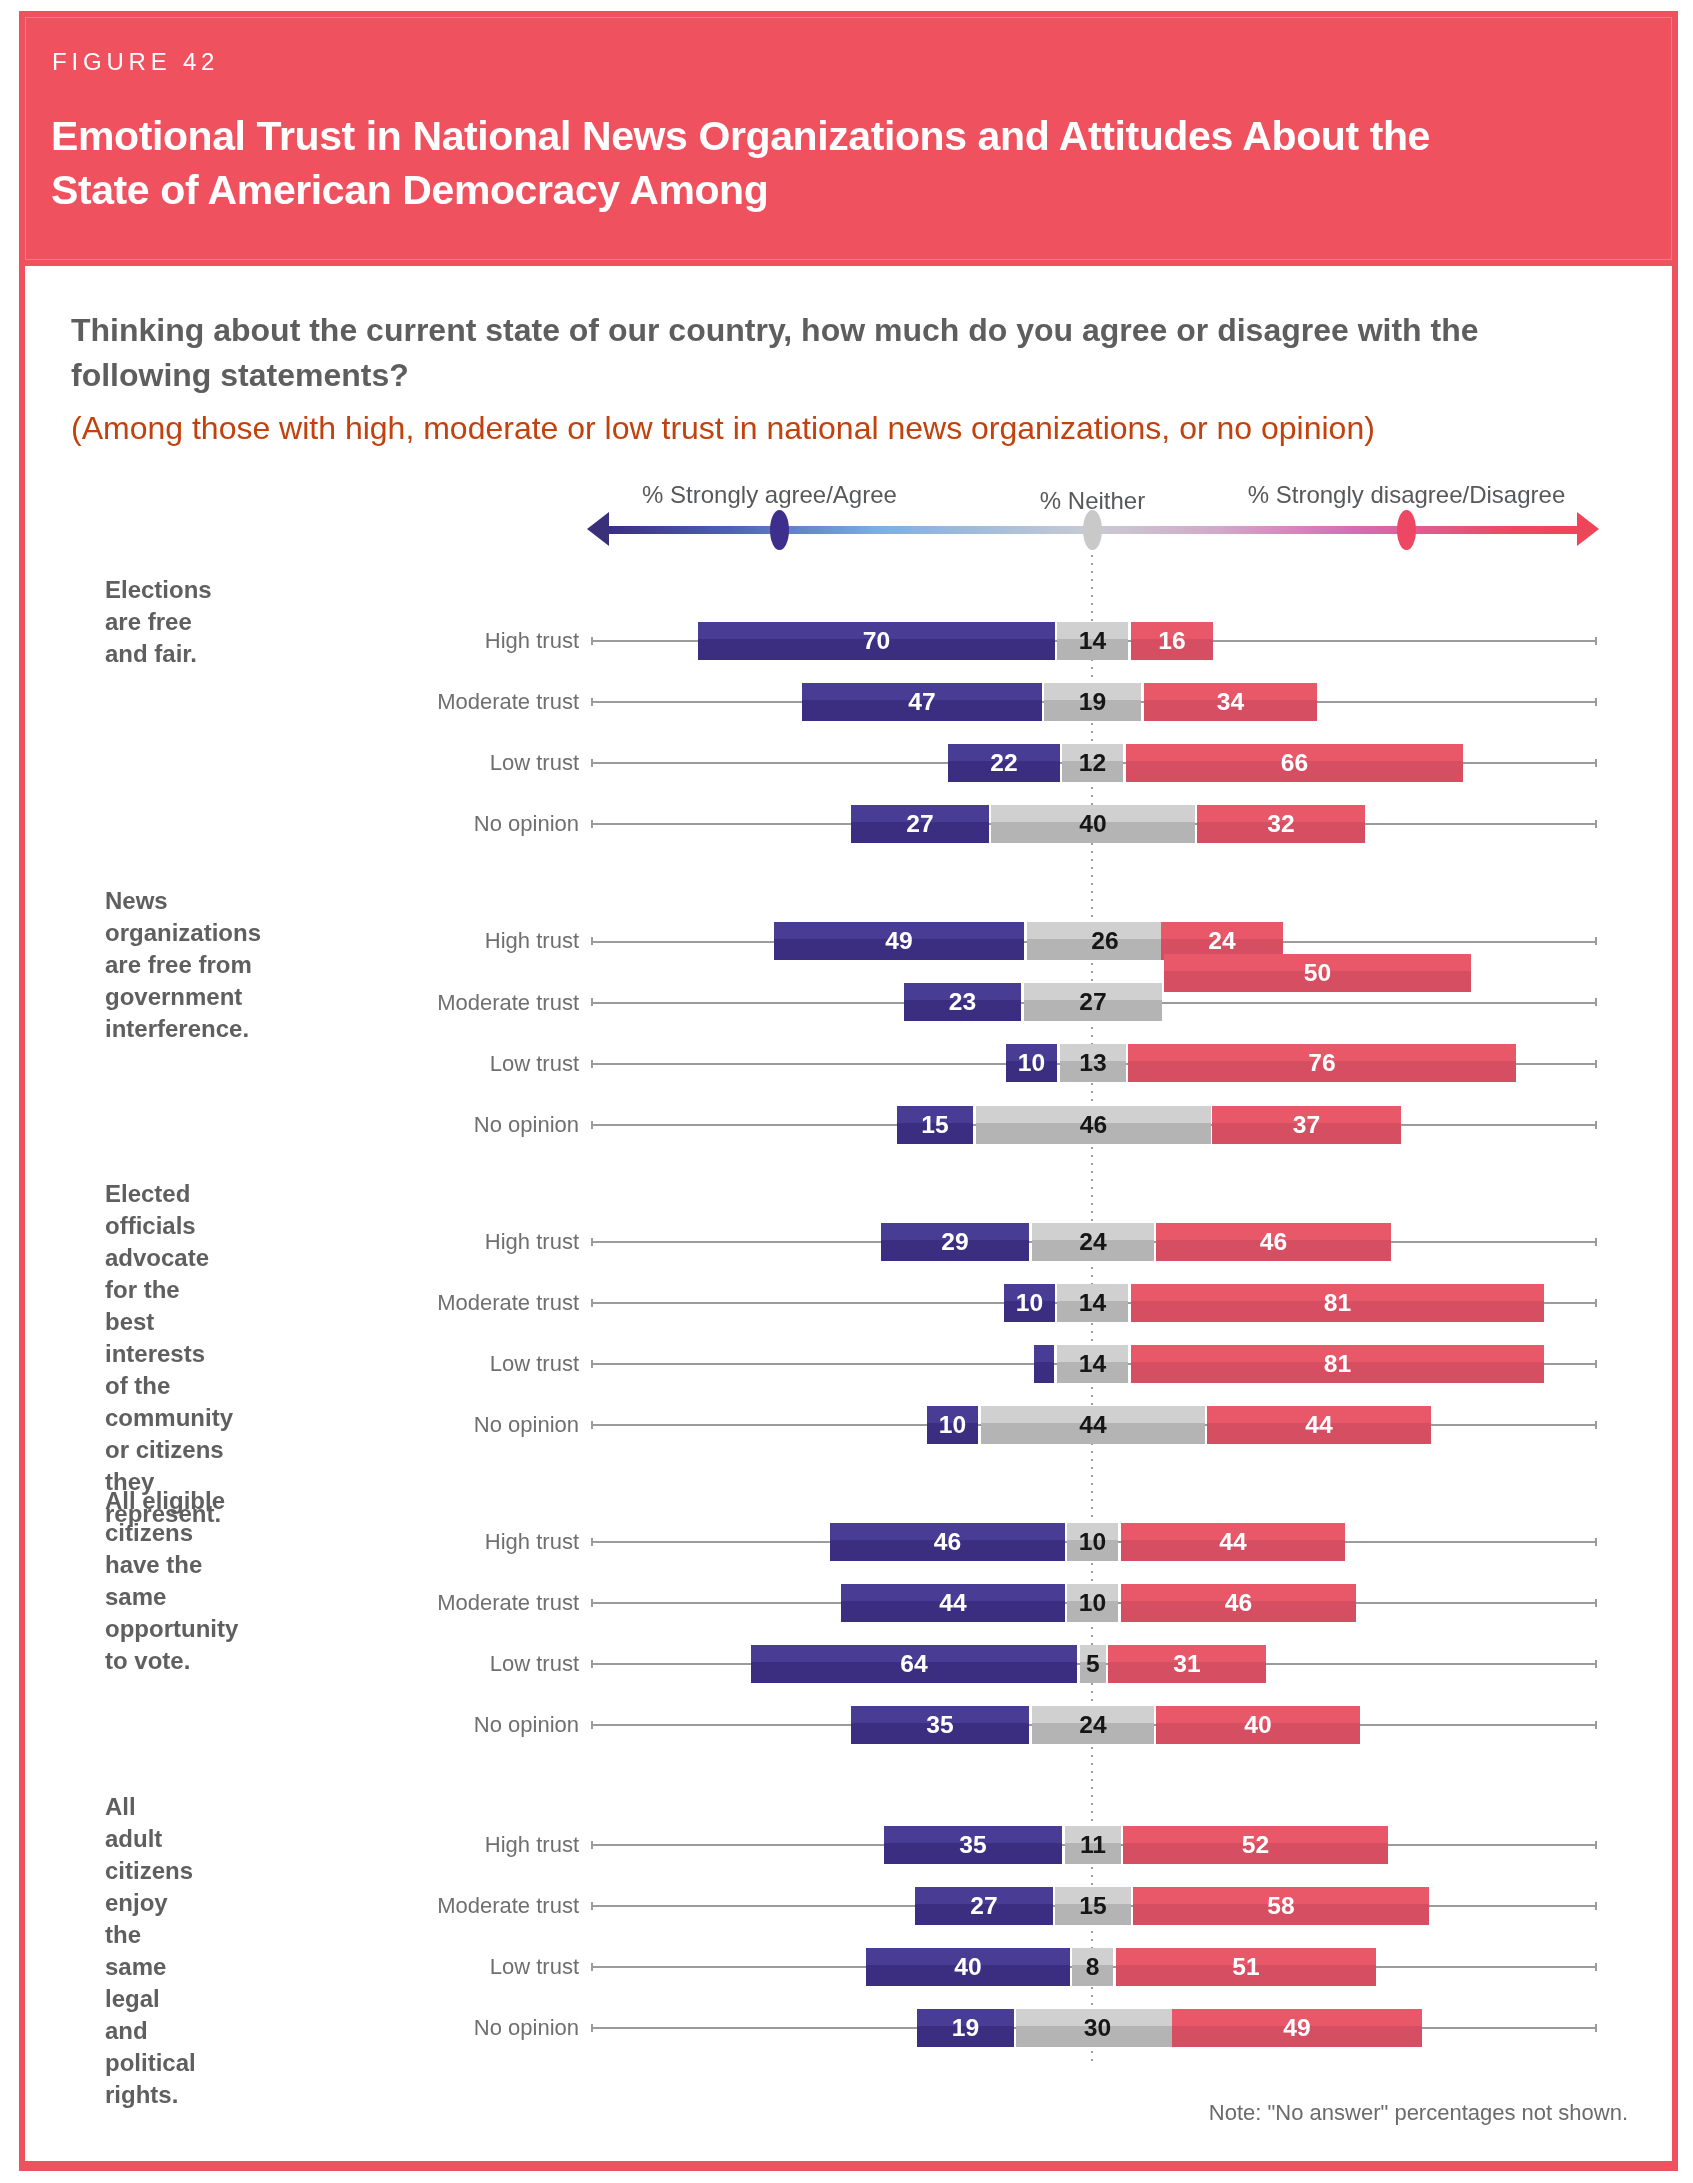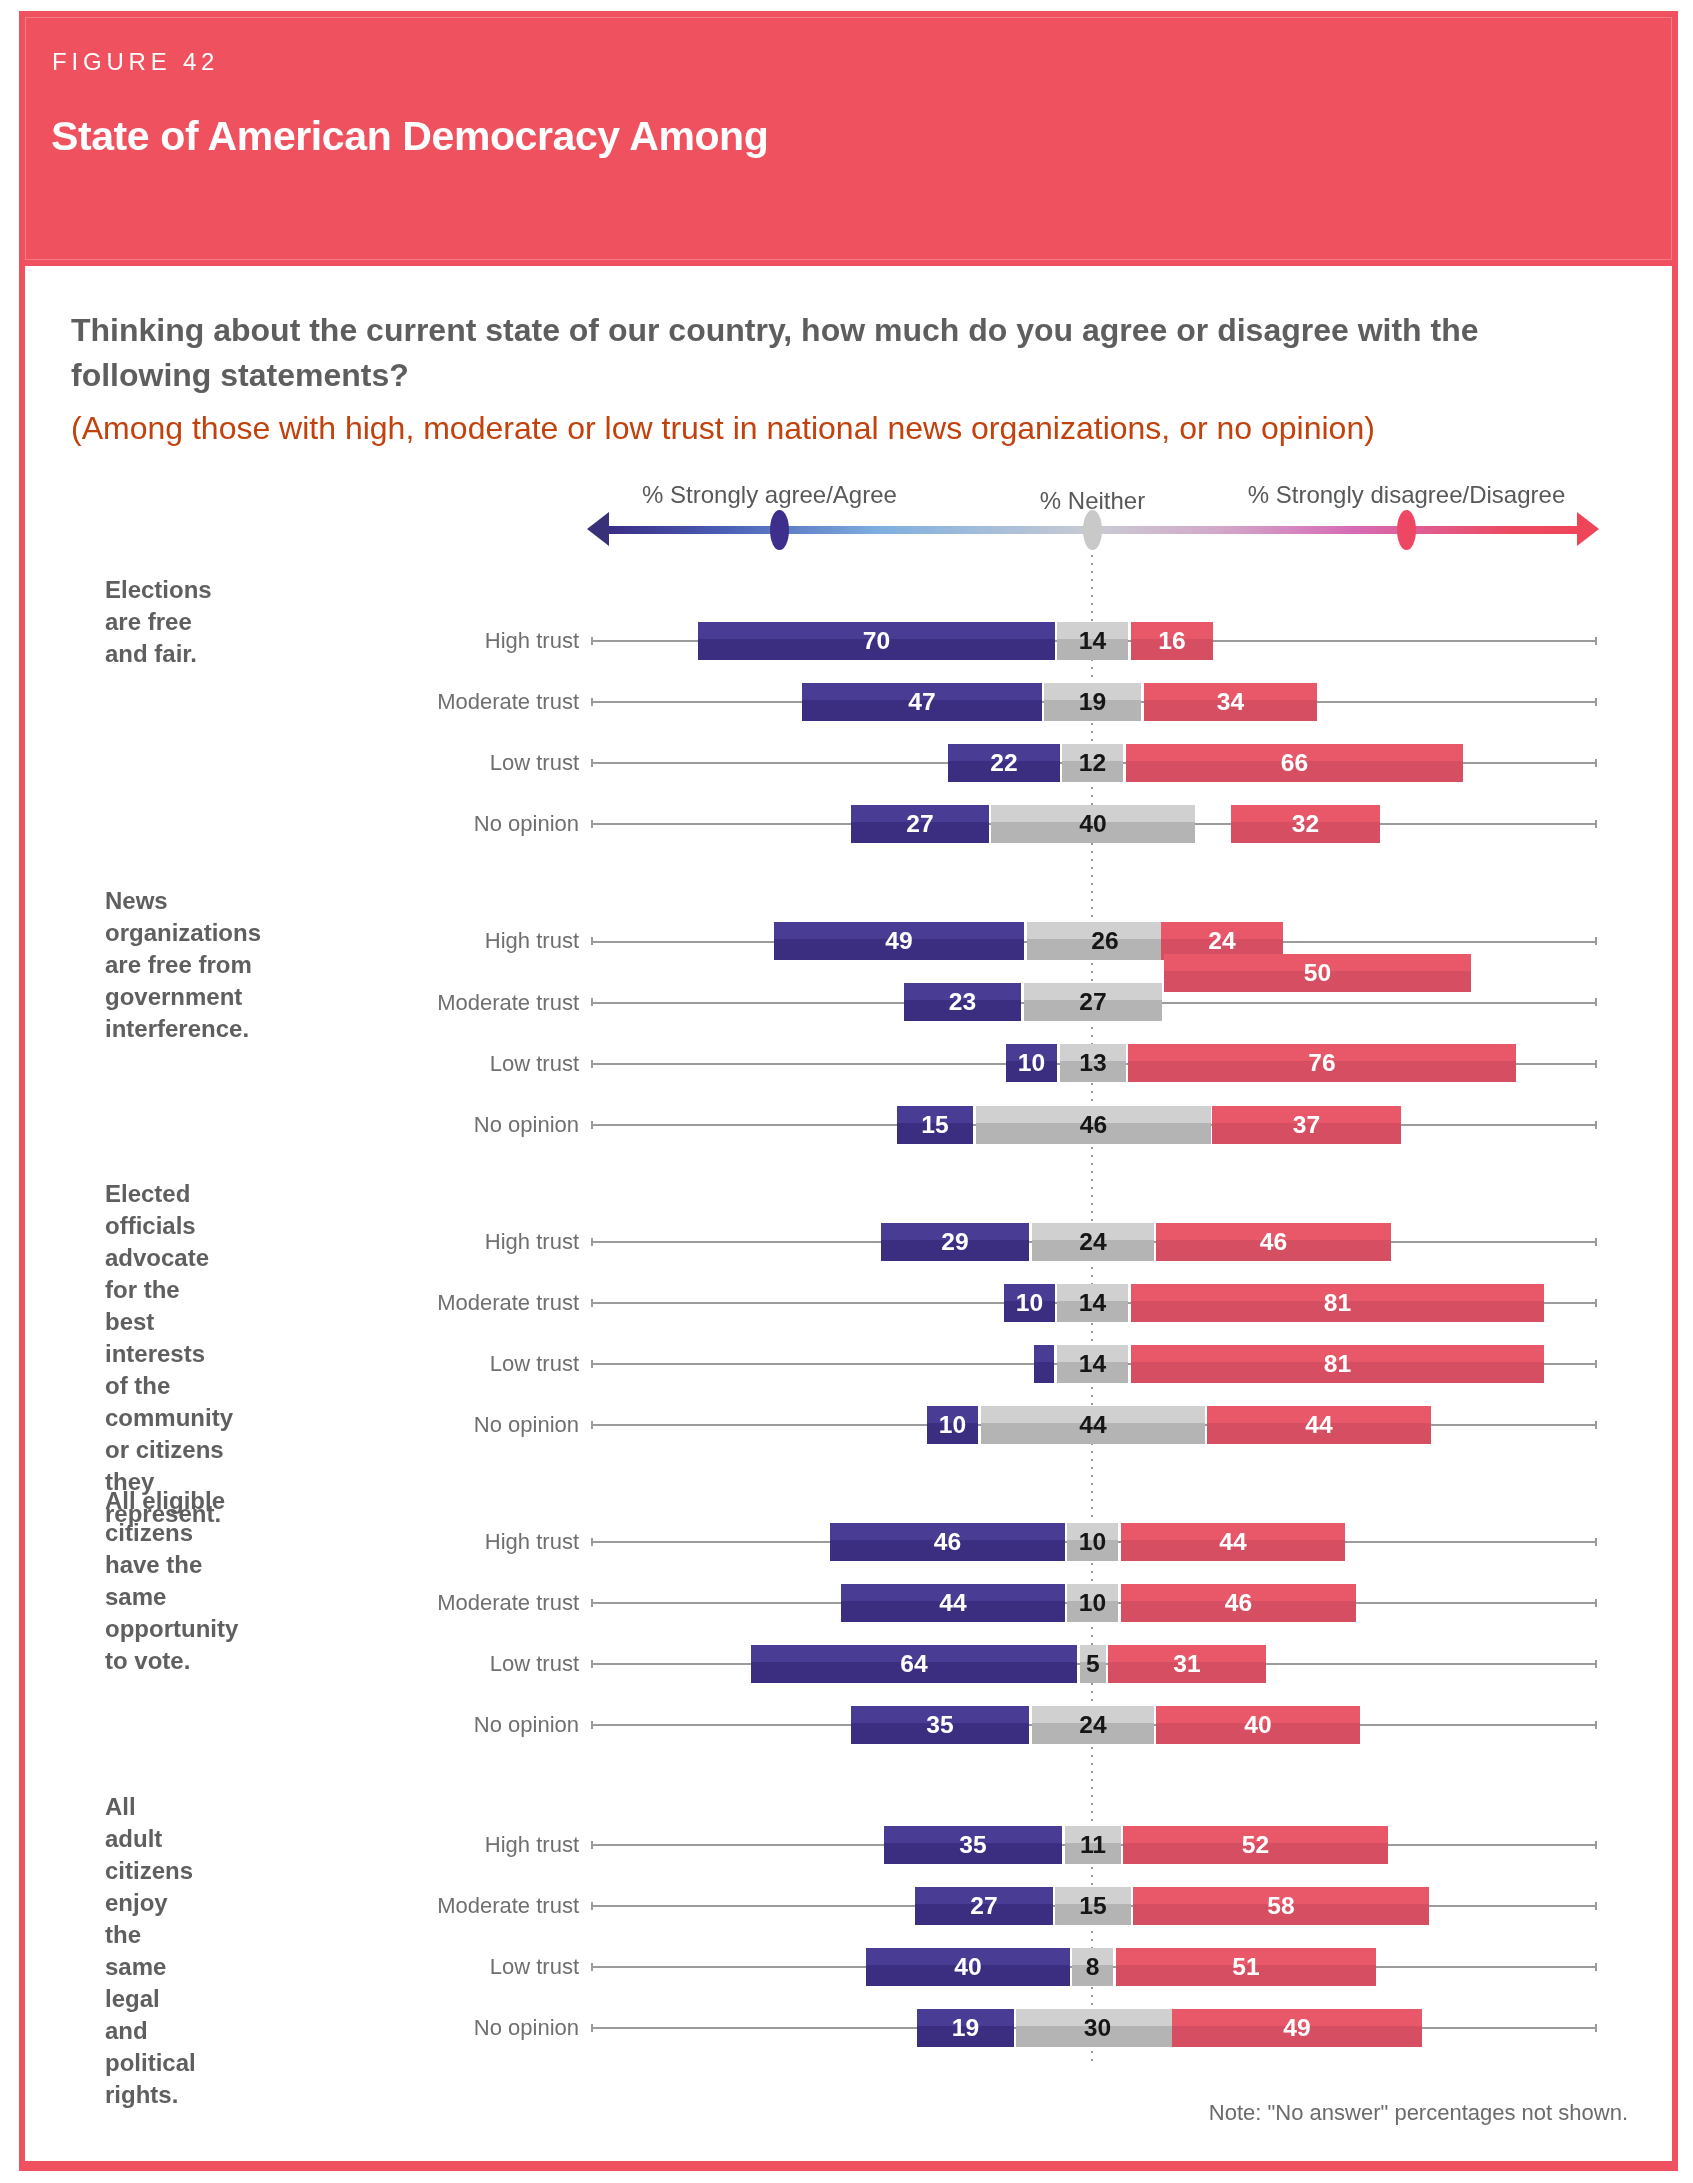--- a/index.html
+++ b/index.html
@@ -44,20 +44,21 @@
 
   <div id="banner" class="abs" style="background: rgb(240, 81, 95);">
     <div class="inner-line"></div>
   </div>
   <div id="frame-left" class="abs" style="background: rgb(240, 81, 95);"></div>
   <div id="frame-right" class="abs" style="background: rgb(240, 81, 95);"></div>
   <div id="frame-bottom" class="abs" style="background: rgb(240, 81, 95);"></div>
 
   <div id="figure-label" class="abs">FIGURE 42</div>
   <div id="page-title" class="abs">
+    <div>Emotional Trust in National News Organizations and Attitudes About the</div>
     <div>State of American Democracy Among</div>
   </div>
 
   <div id="question" class="abs">
     <div>Thinking about the current state of our country, how much do you agree or disagree with the</div>
     <div>following statements?</div>
   </div>
   <div id="population-note" class="abs">(Among those with high, moderate or low trust in national news organizations, or no opinion)</div>
 
   <div class="abs legend-label" style="left:603px;">% Strongly agree/Agree</div>
@@ -119,21 +120,21 @@
         <div class="row-label abs" style="top: 808px;">No opinion</div>
         <div class="row-line abs" style="top: 823px;"></div>
         <div class="row-tick abs" style="left: 591px; top: 820px;"></div>
         <div class="row-tick abs" style="left: 1595px; top: 820px;"></div>
         <div class="bar-seg agree abs" style="left: 851px; top: 805px; width: 138px; background: linear-gradient(rgb(72, 60, 148) 0px, rgb(72, 60, 148) 46%, rgb(59, 46, 129) 46%, rgb(59, 46, 129) 100%);">
           <span>27</span>
         </div>
         <div class="bar-seg neither abs" style="left: 991px; top: 805px; width: 204px; background: linear-gradient(rgb(208, 208, 208) 0px, rgb(208, 208, 208) 46%, rgb(180, 180, 180) 46%, rgb(180, 180, 180) 100%);">
           <span>40</span>
         </div>
-        <div class="bar-seg disagree abs" style="left: 1197px; top: 805px; width: 149px; background: linear-gradient(rgb(232, 88, 105) 0px, rgb(232, 88, 105) 46%, rgb(214, 78, 97) 46%, rgb(214, 78, 97) 100%); margin-left: 34px;">
+        <div class="bar-seg disagree abs" style="left: 1197px; top: 805px; width: 168px; background: linear-gradient(rgb(232, 88, 105) 0px, rgb(232, 88, 105) 46%, rgb(214, 78, 97) 46%, rgb(214, 78, 97) 100%);">
           <span>32</span>
         </div>
       </div>
       <div class="abs" style="left: 0px; top: 0px; width: 0px; height: 0px;">
         <div class="section-title abs" style="top: 885px;">
           <div>News organizations are free from government interference.</div>
         </div>
         <div class="row-label abs" style="top: 925px;">High trust</div>
         <div class="row-line abs" style="top: 941px;"></div>
         <div class="row-tick abs" style="left: 591px; top: 937px;"></div>

